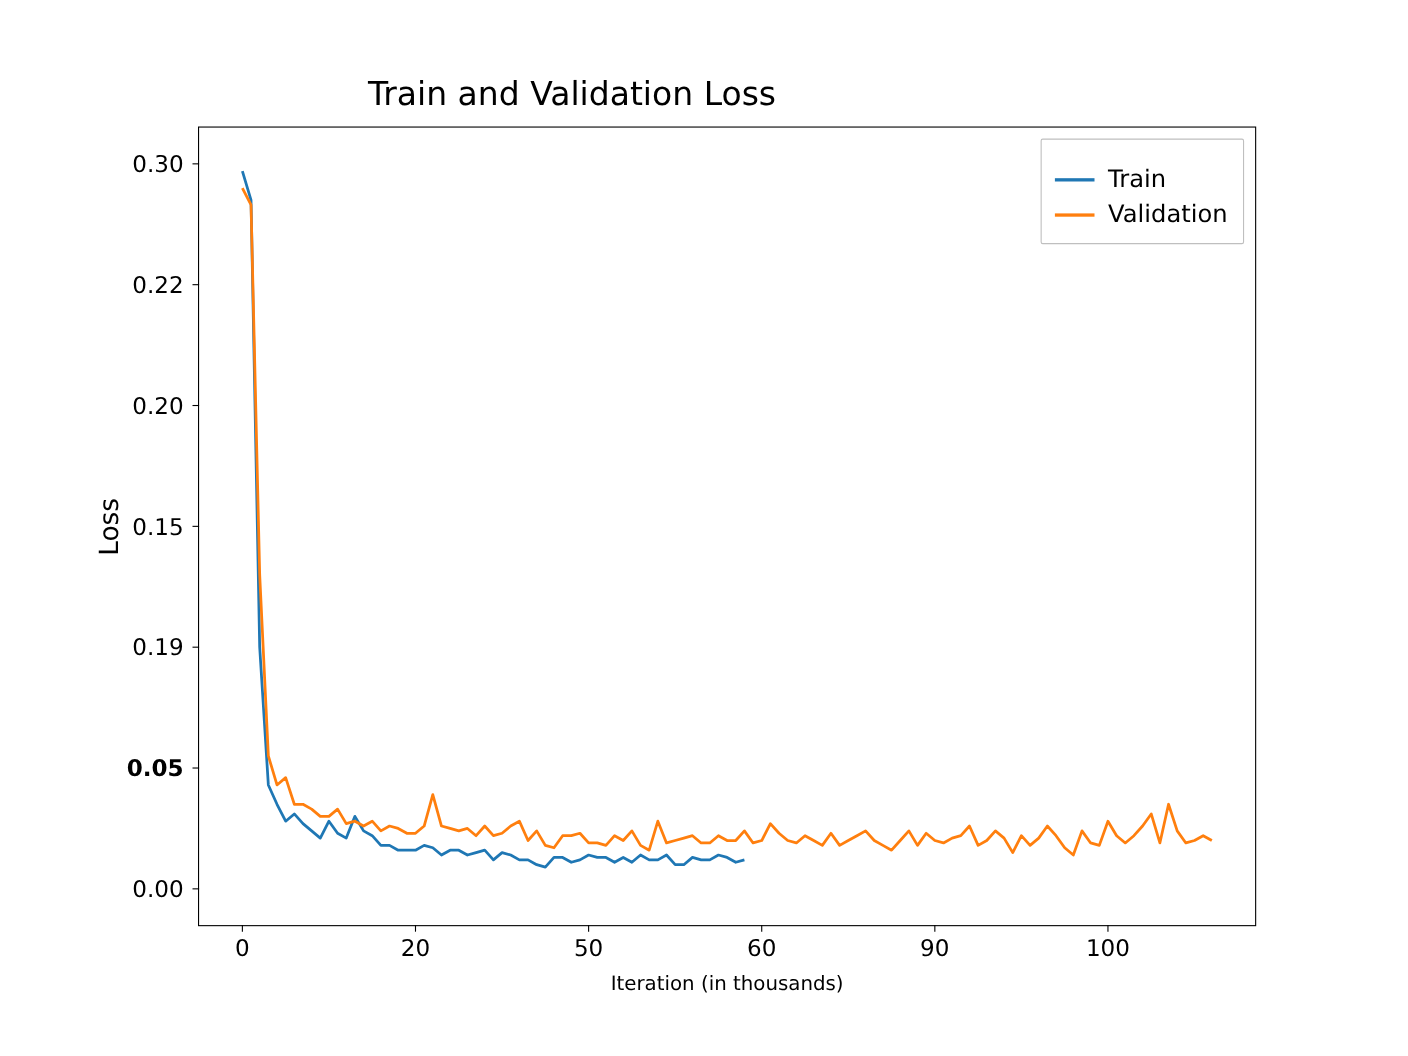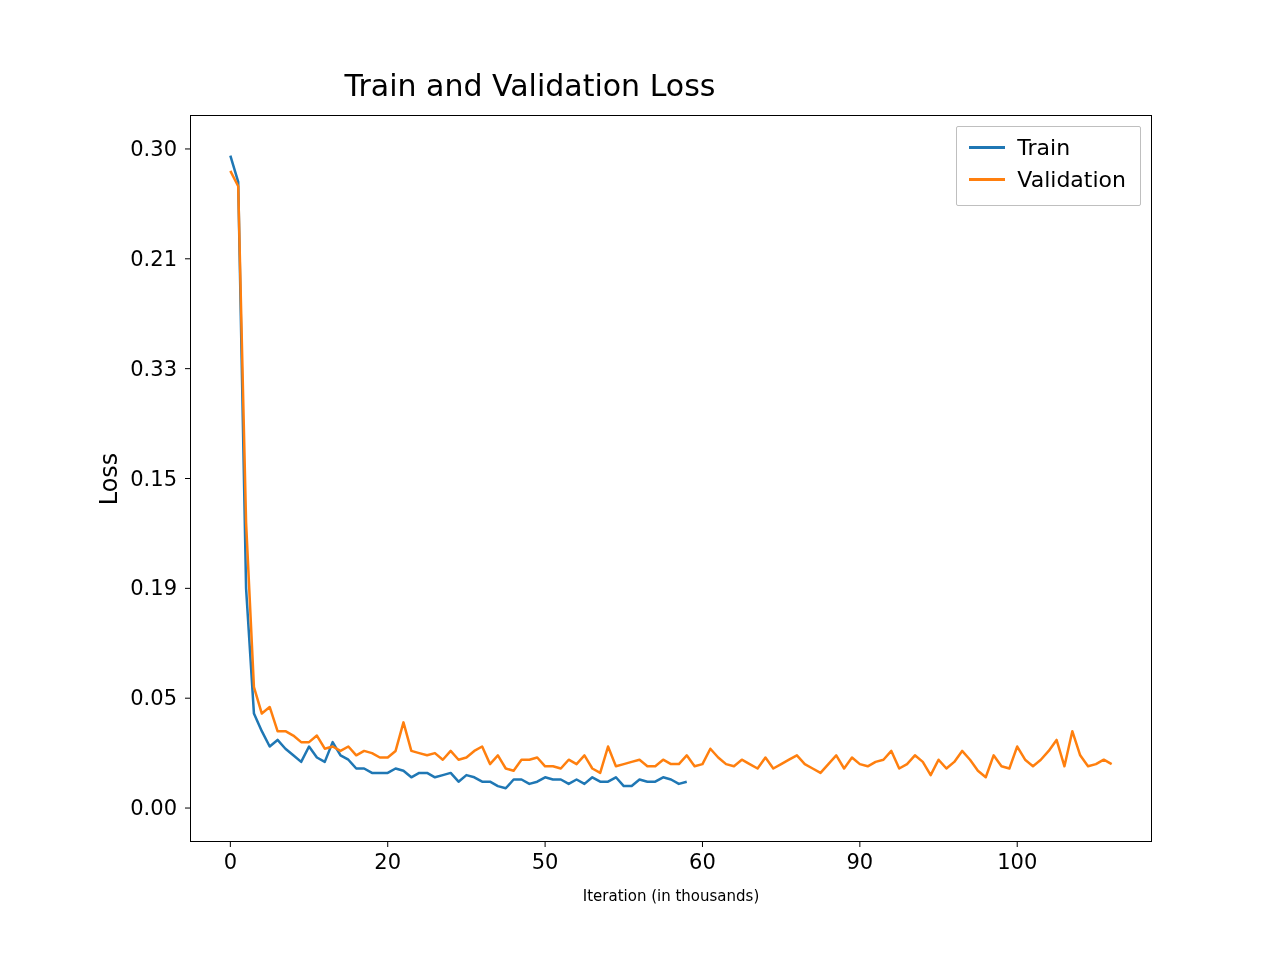--- a/index.html
+++ b/index.html
@@ -4,21 +4,20 @@
 <style>
   html, body {
     margin: 0; padding: 0; background: #fff;
     font-family: "DejaVu Sans", "Helvetica Neue", Arial, sans-serif;
     color: #000;
   }
   .figure {
     position: relative;
     width: 1040px; height: 960px;
     background: #fff;
-    margin-left: 10px;
   }
   .title {
     position: absolute;
     left: 0; right: 0; top: 68px;
     text-align: center;
     font-size: 30px;
   }
   .axes {
     position: absolute;
     left: 180px; top: 115px;
@@ -39,35 +38,35 @@
   .tick-label-y {
     position: absolute;
     left: -14px;
     font-size: 21px;
     transform: translate(-100%, -50%);
   }
   .xlabel {
     position: absolute;
     left: 50%; bottom: -64px;
     transform: translateX(-50%);
-    font-size: 15px;
+    font-size: 18px;
   }
   .ylabel {
     position: absolute;
     left: -82px; top: 50%;
     transform: translate(-50%, -50%) rotate(-90deg);
     font-size: 24px;
   }
   .legend {
     position: absolute;
     right: 10px; top: 10px;
     background: #fff;
     border: 1.5px solid #bfbfbf;
     border-radius: 2px;
-    padding: 4px 14px 10px 12px;
+    padding: 20px 14px 10px 12px;
     font-size: 22px;
   }
   .legend-row { display: flex; align-items: center; height: 32px; }
   .legend-swatch {
     width: 36px; height: 0;
     border-top: 3px solid;
     margin-right: 12px;
   }
 </style>
 </head>
@@ -98,25 +97,25 @@
     <div id="xtick-labels">
         <div class="tick-label-x" style="left: 39.3443px;">0</div>
         <div class="tick-label-x" style="left: 196.721px;">20</div>
         <div class="tick-label-x" style="left: 354.098px;">50</div>
         <div class="tick-label-x" style="left: 511.475px;">60</div>
         <div class="tick-label-x" style="left: 668.852px;">90</div>
         <div class="tick-label-x" style="left: 826.23px;">100</div>
       </div>
     <div id="ytick-labels">
         <div class="tick-label-y" style="top: 692.045px; text-align: center;">0.00</div>
-        <div class="tick-label-y" style="top: 582.197px;">0.05</div>
+        <div class="tick-label-y" style="top: 582.197px; font-weight: bold;">0.05</div>
         <div class="tick-label-y" style="top: 472.348px;">0.19</div>
         <div class="tick-label-y" style="top: 362.5px;">0.15</div>
-        <div class="tick-label-y" style="top: 252.652px;">0.33</div>
-        <div class="tick-label-y" style="top: 142.803px;">0.21</div>
+        <div class="tick-label-y" style="top: 252.652px;">0.20</div>
+        <div class="tick-label-y" style="top: 142.803px;">0.22</div>
         <div class="tick-label-y" style="top: 32.9545px;">0.30</div>
       </div>
 
     <div class="xlabel">Iteration (in thousands)</div>
     <div class="ylabel">Loss</div>
 
     <div class="legend">
       <div class="legend-row">
         <span class="legend-swatch" style="border-color:#1f77b4"></span>
         <span>Train</span>

